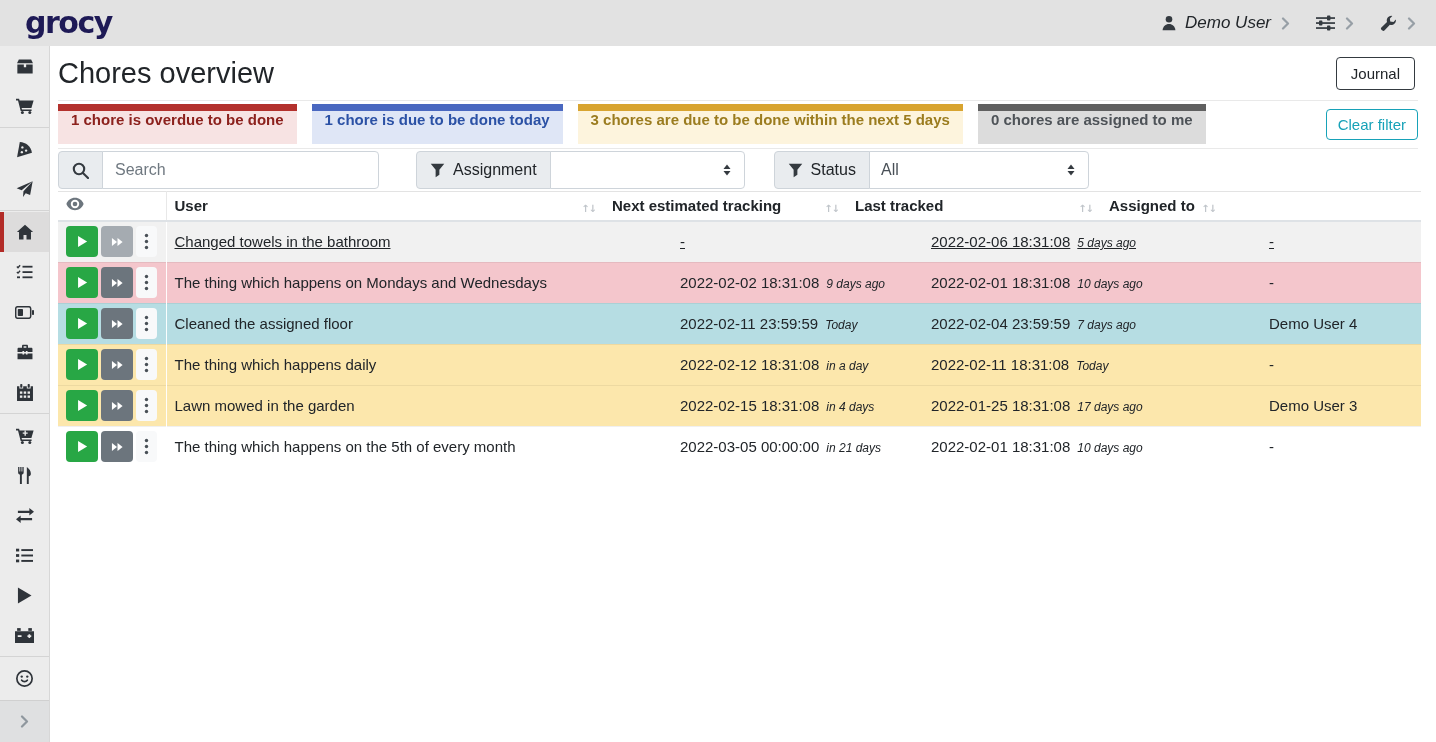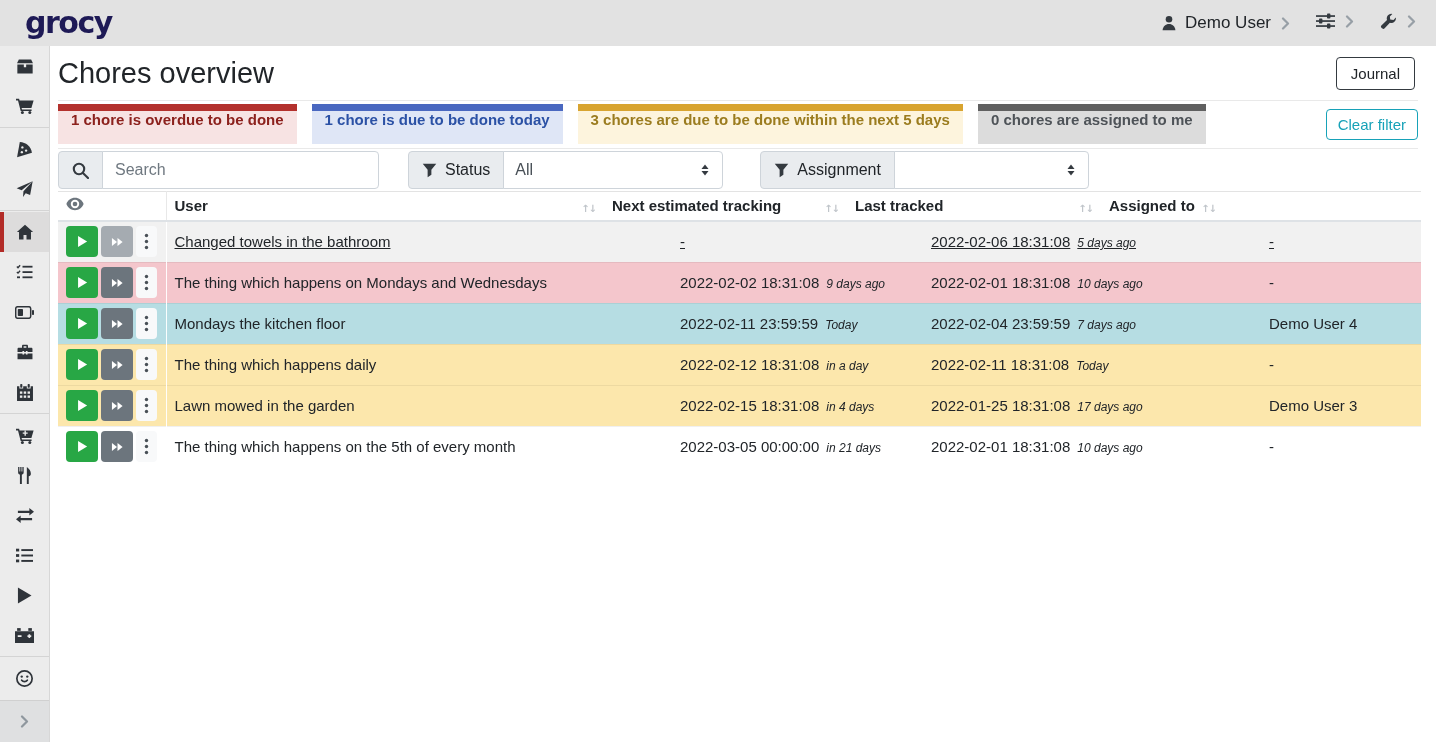--- a/index.html
+++ b/index.html
@@ -13,21 +13,21 @@
   
   .navbar {
     position:absolute; top:0; left:0; width:1436px; height:46px;
     background:#e2e2e2; display:flex; align-items:center;
     padding:0 20px 0 25px; z-index:10;
   }
   .logo {
     font-family:"DejaVu Sans", sans-serif; font-weight:700; font-size:30px;
     color:#1e1a56; letter-spacing:-1.5px; line-height:1; cursor:pointer; text-decoration:none;
   }
-  .nav-right { margin-left:auto; display:flex; align-items:flex-start; gap:26px; }
+  .nav-right { margin-left:auto; display:flex; align-items:center; gap:26px;font-style:italic; }
   .nav-menu { display:flex; align-items:center; gap:8px; cursor:pointer; font-size:17px; color:#212529; }
   .nav-menu .nav-ico { color:#343a40; }
   .chev { color:#979fa6; margin-left:2px; }
 
   
   .sidebar {
     position:absolute; top:46px; left:0; width:50px; height:696px;
     background:#ececec; border-right:1px solid #d7d7d7;
     display:flex; flex-direction:column;
   }
@@ -378,50 +378,50 @@
       <span class="iprep">
         <span class="ico">
             <svg width="17" height="17" viewBox="0 0 17 17" fill="none" stroke="currentColor" stroke-width="2.1" stroke-linecap="round">
               <circle cx="7" cy="7" r="5.2"></circle>
               <path d="M11.2 11.2 16 16"></path>
             </svg>
           </span>
       </span>
       <input class="search-input" type="text" placeholder="Search" style="">
     </div>
+    <div class="igroup g-assign">
+      <span class="iprep">
+        <span class="ico">
+            <svg width="15" height="15" viewBox="0 0 16 16" fill="currentColor">
+              <path d="M.8.8h14.4L10 7.3v5.2l-4 2.7V7.3z"></path>
+            </svg>
+          </span>
+        <span>Assignment</span>
+      </span>
+      <div class="fselect">
+        <span></span>
+        <span class="ico">
+            <svg width="12" height="14" viewBox="0 0 12 14" fill="currentColor">
+              <path d="M6 1.5 9.5 6h-7z"></path>
+              <path d="M6 12.5 2.5 8h7z"></path>
+            </svg>
+          </span>
+      </div>
+    </div>
     <div class="igroup g-status">
       <span class="iprep">
         <span class="ico">
             <svg width="15" height="15" viewBox="0 0 16 16" fill="currentColor">
               <path d="M.8.8h14.4L10 7.3v5.2l-4 2.7V7.3z"></path>
             </svg>
           </span>
         <span>Status</span>
       </span>
       <div class="fselect">
         <span>All</span>
-        <span class="ico">
-            <svg width="12" height="14" viewBox="0 0 12 14" fill="currentColor">
-              <path d="M6 1.5 9.5 6h-7z"></path>
-              <path d="M6 12.5 2.5 8h7z"></path>
-            </svg>
-          </span>
-      </div>
-    </div>
-    <div class="igroup g-assign">
-      <span class="iprep">
-        <span class="ico">
-            <svg width="15" height="15" viewBox="0 0 16 16" fill="currentColor">
-              <path d="M.8.8h14.4L10 7.3v5.2l-4 2.7V7.3z"></path>
-            </svg>
-          </span>
-        <span>Assignment</span>
-      </span>
-      <div class="fselect">
-        <span></span>
         <span class="ico">
             <svg width="12" height="14" viewBox="0 0 12 14" fill="currentColor">
               <path d="M6 1.5 9.5 6h-7z"></path>
               <path d="M6 12.5 2.5 8h7z"></path>
             </svg>
           </span>
       </div>
     </div>
   </div>
 
@@ -566,21 +566,21 @@
           <span class="ico">
                   <svg width="5" height="17" viewBox="0 0 5 17" fill="#495057">
                     <circle cx="2.5" cy="2.5" r="1.7"></circle>
                     <circle cx="2.5" cy="8.5" r="1.7"></circle>
                     <circle cx="2.5" cy="14.5" r="1.7"></circle>
                   </svg>
                 </span>
         </button>
       </div>
     </td>
-    <td class="c-chore"><span>Mondays the kitchen floor</span></td>
+    <td class="c-chore"><span>Cleaned the assigned floor</span></td>
     <td class="c-next">
       <span>2022-02-11 23:59:59</span><span class="rel">Today</span>
     </td>
     <td class="c-last">
       <span>2022-02-04 23:59:59</span><span class="rel">7 days ago</span>
     </td>
     <td class="c-assigned"><span>Demo User 4</span></td>
     <td class="c-fill"></td>
   </tr>
 

